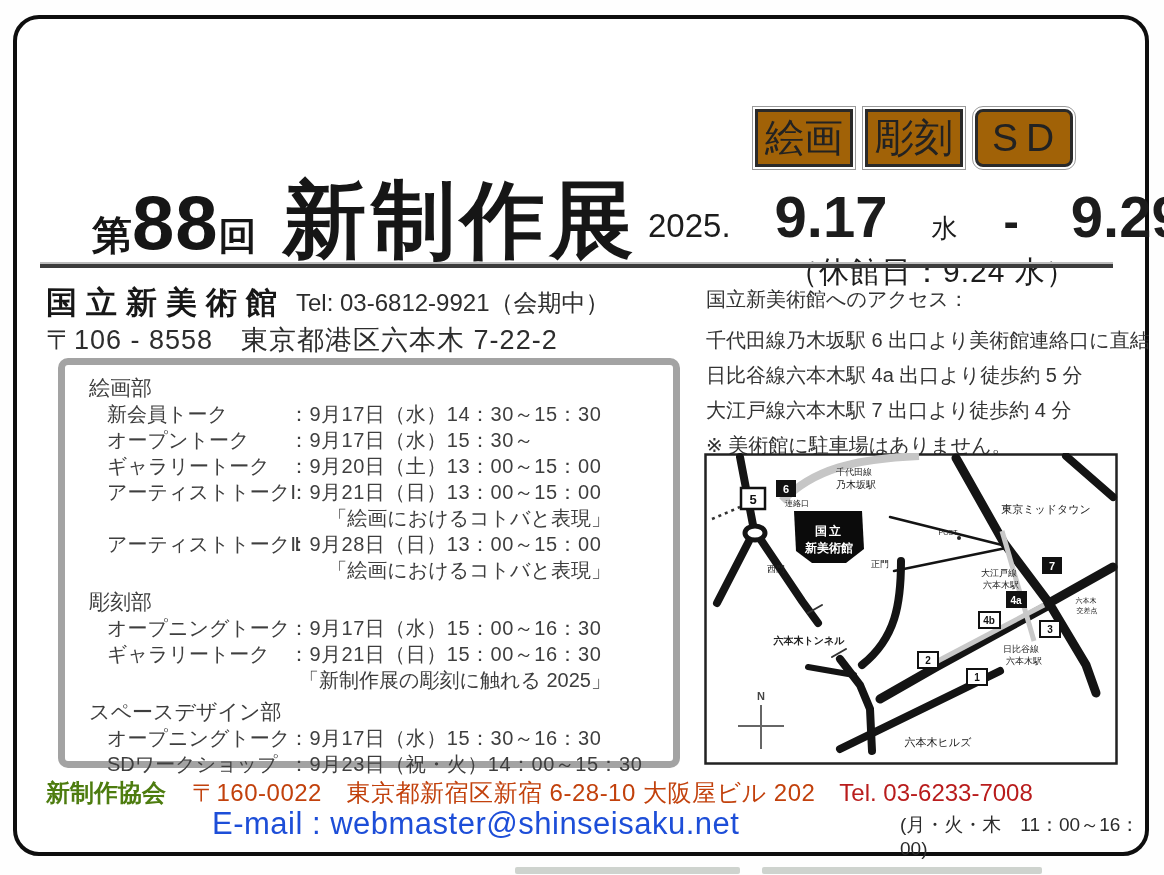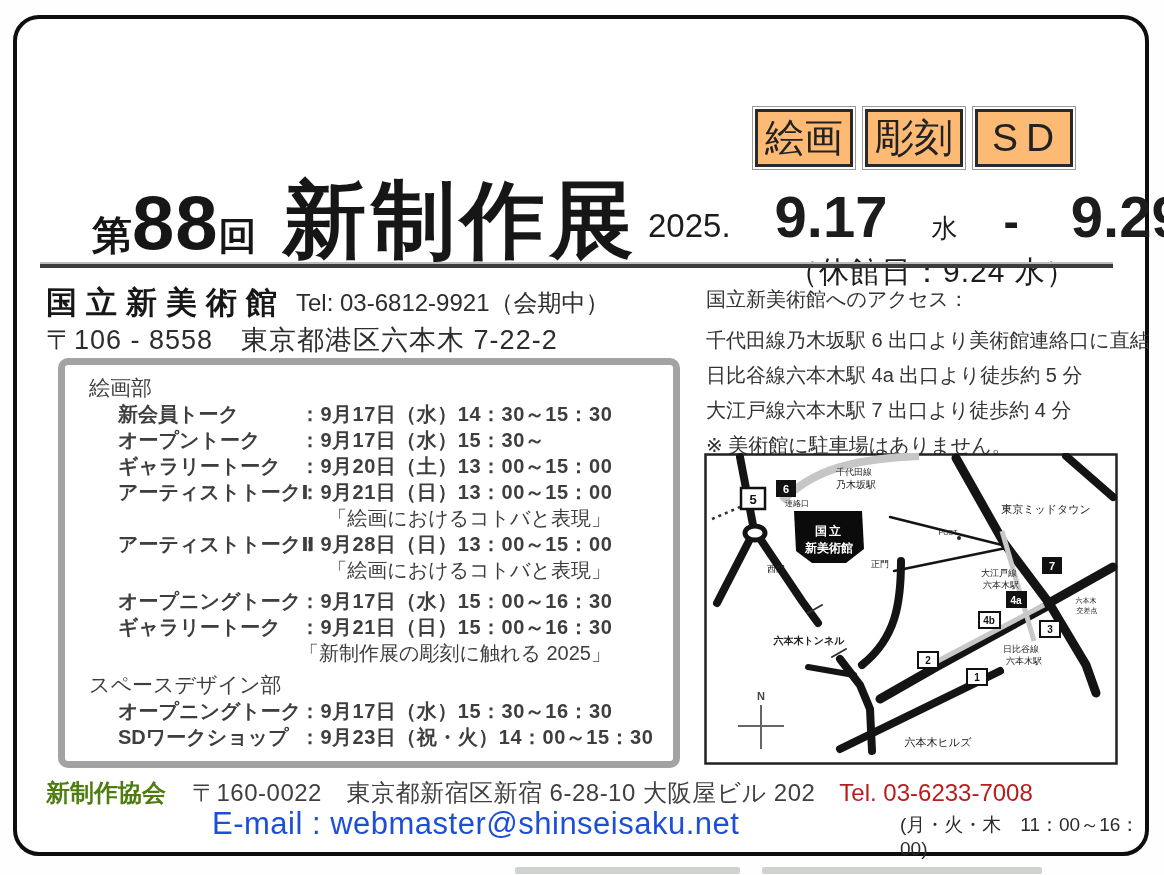--- a/index.html
+++ b/index.html
@@ -2,24 +2,24 @@
 <html><head>
 <meta charset="utf-8">
 <style>
   * { box-sizing: border-box; margin: 0; padding: 0; }
   body { font-family: "Liberation Sans", "DejaVu Sans", sans-serif; background:#fff; }
   .flyer { position:relative; width:1164px; height:875px; background:#fefefe; overflow:hidden; color:#2f2f2f; }
   .frame { position:absolute; left:13px; top:15px; width:1136px; height:841px; border:4px solid #0e0e0e; border-radius:26px; background:#fff; }
 
   
   .badges { position:absolute; left:755px; top:109px; display:flex; gap:12px; }
-  .badge { border:3px solid #2a2a2a; outline:1px solid #9a9a9a; outline-offset:2px; background:#fdba74;
+  .badge { border:3px solid #2a2a2a; outline:1px solid #9a9a9a; outline-offset:2px; background:#a16207;
            width:98px; height:58px; display:flex; align-items:center; justify-content:center;
            font-size:39px; color:#222; font-weight:500; }
-  .badge.sd { letter-spacing:8px; padding-left:6px; }
+  .badge.sd { letter-spacing:8px; padding-left:6px;border-radius:8px; }
 
   
   .title { position:absolute; left:92px; top:164px; display:flex; align-items:baseline; color:#161616; white-space:nowrap; }
   .t-dai { font-size:40px; font-weight:700; }
   .t-num { font-size:76px; font-weight:700; letter-spacing:1px; }
   .t-kai { font-size:38px; font-weight:700; }
   .t-name { font-size:84px; font-weight:800; letter-spacing:5px; margin-left:26px; }
 
   
   .dates { position:absolute; left:648px; top:183px; color:#1c1c1c; white-space:nowrap; }
@@ -34,38 +34,38 @@
 
   
   .venue { position:absolute; left:46px; top:282px; display:flex; align-items:center; white-space:nowrap; }
   .v-name { font-size:31px; font-weight:700; letter-spacing:9px; color:#171717; }
   .v-tel { font-size:24px; color:#2d2d2d; margin-left:10px; }
   .v-addr { position:absolute; left:46px; top:322px; font-size:27px; color:#2d2d2d; letter-spacing:1px; }
 
   
   .sched { position:absolute; left:58px; top:358px; width:622px; height:410px; border:7px solid #a3a3a3; border-radius:10px; padding:9px 14px 0 24px; color:#3e3e3e; }
   .shead { font-size:21px; line-height:27px; }
-  .srow { display:flex; margin-left:29px; font-size:20px; line-height:26px; white-space:nowrap;font-weight:bold; }
+  .srow { display:flex; margin-left:18px; font-size:20px; line-height:26px; white-space:nowrap; }
   .slabel { width:182px; flex:none; }
   .stime { letter-spacing:0.5px; }
   .snote { font-size:20px; line-height:26px; text-align:right; padding-right:48px; }
   .gap { height:5px; }
 
   
   .access { position:absolute; left:706px; top:286px; width:412px; color:#333; }
   .a-head { font-size:20px; margin-bottom:10px; }
   .a-line { font-size:20px; line-height:35px; white-space:nowrap; }
 
   
   .map { position:absolute; left:704px; top:453px; width:414px; height:312px; }
 
   
   .foot1 { position:absolute; left:46px; top:777px; display:flex; align-items:baseline; white-space:nowrap; }
   .f-org { font-size:24px; font-weight:700; color:#4d7c0f; margin-right:26px; }
-  .f-addr { font-size:24px; color:#404040; margin-right:24px; letter-spacing:0.5px; }
+  .f-addr { font-size:24px; color:#c2410c; margin-right:24px; letter-spacing:0.5px; }
   .f-tel { font-size:24px; color:#b91c1c; }
   .f-email { position:absolute; left:212px; top:806px; font-size:31px; color:#1d4ed8; letter-spacing:0.5px; }
   .f-hours { position:absolute; left:900px; top:812px; font-size:19px; color:#2c2c2c; }
 
   .scan-smudge { position:absolute; height:7px; background:#ced3ce; bottom:1px; border-radius:2px; }
 </style>
 </head>
 <body>
 
 <div class="flyer">
@@ -122,20 +122,21 @@
       <span class="slabel">アーティストトークⅠ</span>
         <span class="stime">：9月21日（日）13：00～15：00</span>
     </div>
     <div class="snote">「絵画におけるコトバと表現」</div>
     <div class="srow">
       <span class="slabel">アーティストトークⅡ</span>
         <span class="stime">：9月28日（日）13：00～15：00</span>
     </div>
     <div class="snote">「絵画におけるコトバと表現」</div>
     <div class="gap"></div>
+    <div class="shead">彫刻部</div>
     <div class="srow">
       <span class="slabel">オープニングトーク</span>
         <span class="stime">：9月17日（水）15：00～16：30</span>
     </div>
     <div class="srow">
       <span class="slabel">ギャラリートーク</span>
         <span class="stime">：9月21日（日）15：00～16：30</span>
     </div>
     <div class="snote">「新制作展の彫刻に触れる 2025」</div>
     <div class="gap"></div>

